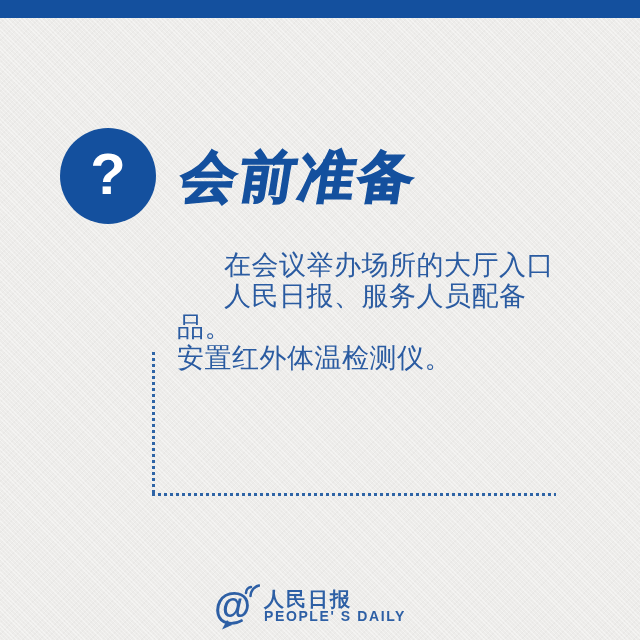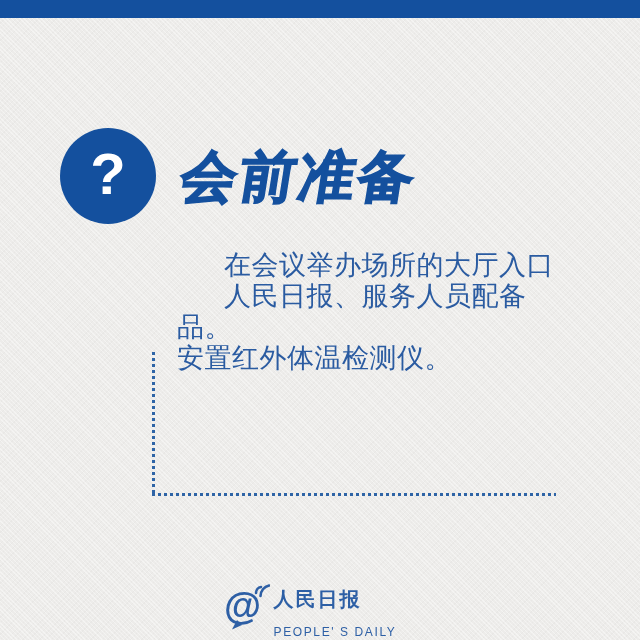--- a/index.html
+++ b/index.html
@@ -62,22 +62,22 @@
     display:flex;align-items:flex-start;justify-content:center;
   }
   .logo{display:flex;align-items:flex-start;transform:translateX(-10px);}
   .logo-at{display:block;margin-top:2px;}
   .logo-textcol{margin-left:4px;padding-top:8px;}
   .logo-cn{
     font-size:20px;font-weight:bold;color:#2d5fa5;letter-spacing:2px;
     line-height:22px;white-space:nowrap;
   }
   .logo-en{
-    font-size:12px;font-weight:normal;color:#2d5fa5;letter-spacing:1.6px;
-    line-height:10px;margin-top:17px;white-space:nowrap;
+    font-size:14px;font-weight:bold;color:#2d5fa5;letter-spacing:1.6px;
+    line-height:10px;margin-top:1px;white-space:nowrap;
   }
 </style>
 </head>
 <body>
 
 <div class="canvas">
 
   <div class="topbar"></div>
 
   <div class="qcircle">

